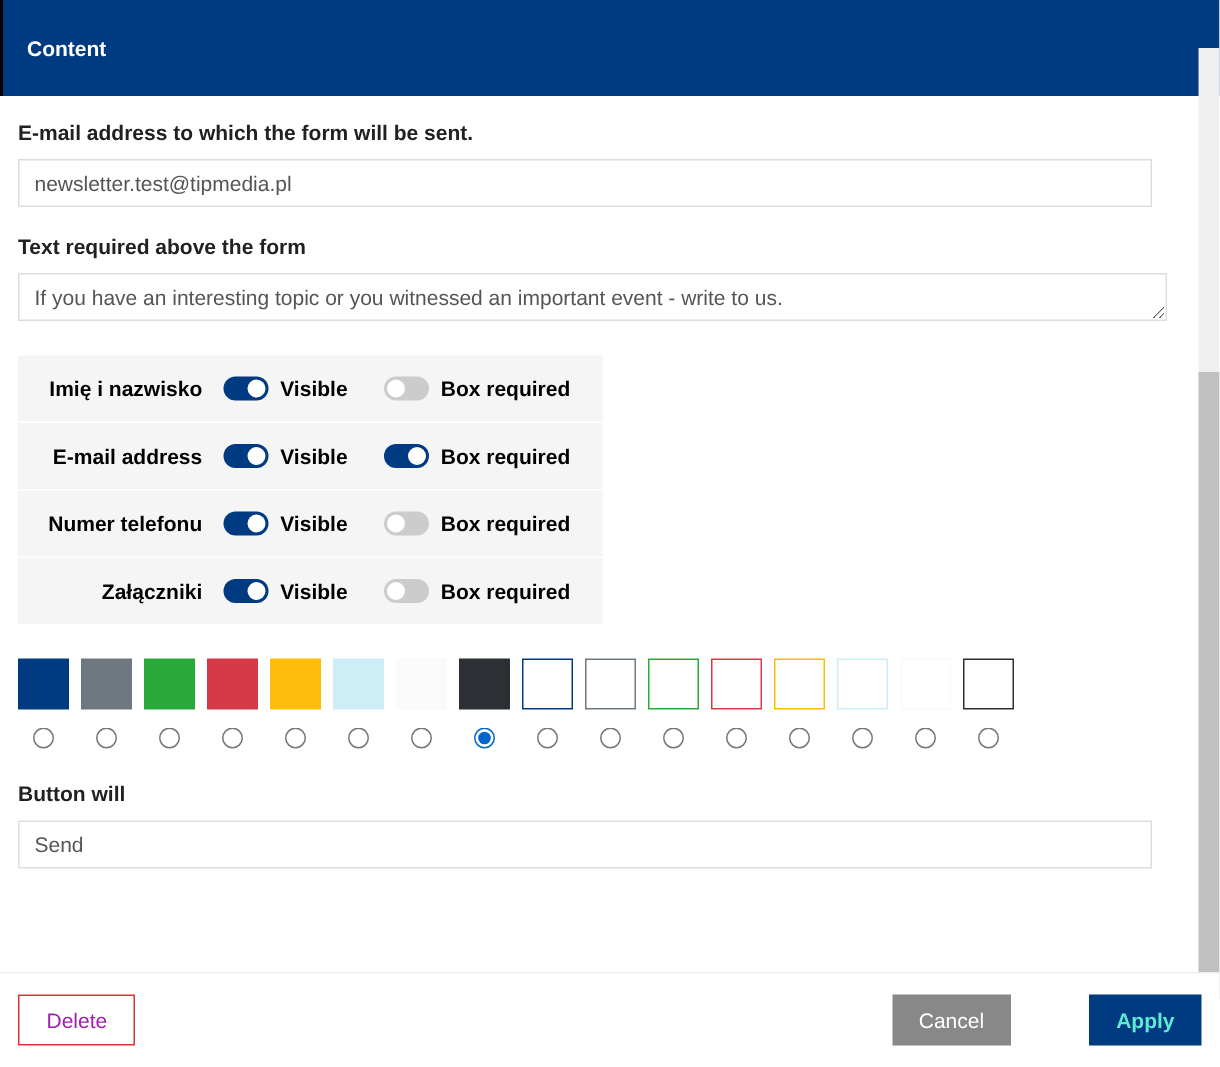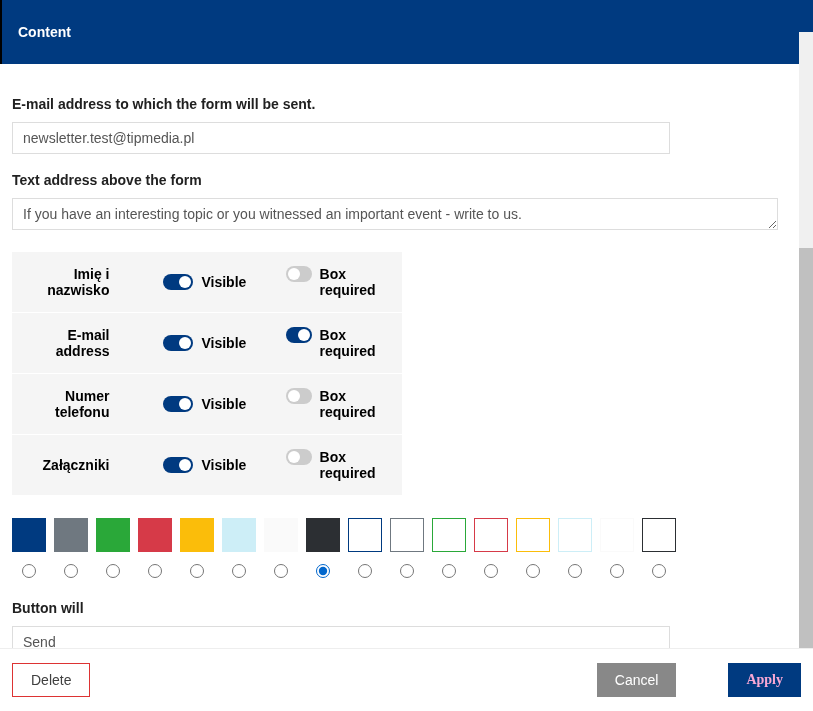--- a/index.html
+++ b/index.html
@@ -17,21 +17,21 @@
     }
     .header {
       background: #003a80;
       color: #fff;
       padding: 24px 16px;
       font-weight: bold;
       font-size: 14px;
       border-left: 2px solid #000;
     }
     .content-area {
-      padding: 32px 12px;
+      padding: 16px 12px;
       height: 617px;
       overflow-y: auto;
       position: relative;
     }
     .scrollbar-track {
       position: absolute;
       right: 0;
       top: 32px;
       width: 14px;
       height: 617px;
@@ -45,21 +45,21 @@
       height: 418px;
       background: #c0c0c0;
     }
     .field-label {
       font-weight: bold;
       font-size: 14px;
       color: #212121;
       margin-bottom: 10px;
     }
     .text-input {
-      width: 658px;
+      width: 756px;
       padding: 7px 10px;
       border: 1px solid #ddd;
       font-size: 14px;
       color: #555;
       font-family: inherit;
       margin-bottom: 18px;
     }
     .textarea-input {
       width: 766px;
       padding: 7px 10px;
@@ -86,21 +86,20 @@
       font-weight: bold;
       font-size: 14px;
       width: 130px;
       text-align: right;
       padding-right: 14px;
     }
     .toggle-cell {
       display: flex;
       align-items: flex-start;
       width: 110px;
-      margin-left: 40px;
     }
     .toggle {
       width: 30px;
       height: 16px;
       border-radius: 10px;
       position: relative;
       margin-right: 8px;
       cursor: pointer;
     }
     .toggle.on {
@@ -171,32 +170,31 @@
     .btn {
       padding: 8px 18px;
       font-size: 14px;
       cursor: pointer;
       border: none;
       font-family: inherit;
     }
     .btn-delete {
       background: #fff;
       border: 1px solid #d33;
-      color: #404040;
+      color: #a21caf;
     }
     .btn-cancel {
       background: #888;
       color: #fff;
       margin-right: 10px;
     }
     .btn-apply {
       background: #003a80;
-      color: #f9a8d4;
-      font-weight: bold;
-      font-family: Liberation Serif, serif;
+      color: #5eead4;
+      font-weight: bold;
     }
     .footer-right {
       display: flex;
       gap: 42px;
     }
   </style>
 </head>
 <body>
 
 <div class="header">
@@ -205,21 +203,21 @@
 
 <div class="scrollbar-track">
   <div class="scrollbar-thumb"></div>
 </div>
 
 <div class="content-area">
 
   <div class="field-label">E-mail address to which the form will be sent.</div>
   <input type="text" class="text-input" value="newsletter.test@tipmedia.pl" style="">
 
-  <div class="field-label">Text address above the form</div>
+  <div class="field-label">Text required above the form</div>
   <textarea class="textarea-input" style="">If you have an interesting topic or you witnessed an important event - write to us.</textarea>
 
   <div class="form-boxes-table">
       <div class="form-box-row">
         <div class="form-box-label">Imię i nazwisko</div>
         <div class="toggle-cell">
           <div class="toggle on">
             <div class="toggle-knob"></div>
           </div>
           <span class="toggle-label">Visible</span>

